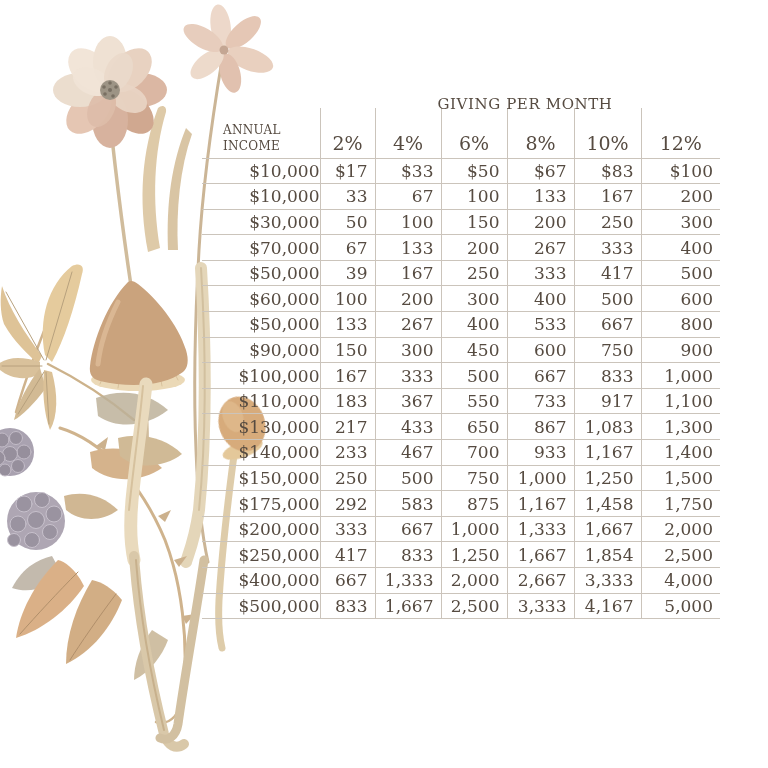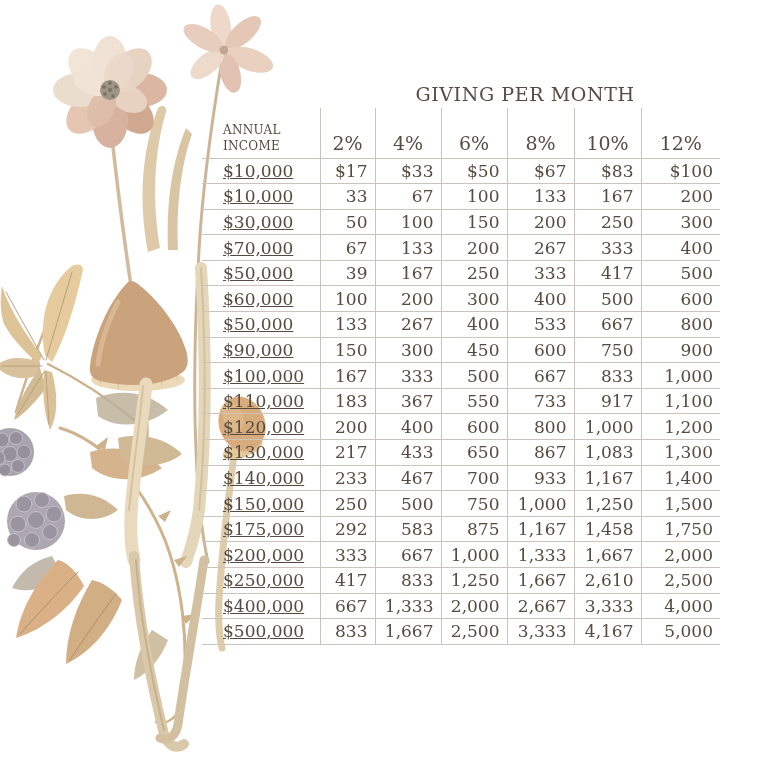--- a/index.html
+++ b/index.html
@@ -9,41 +9,41 @@
   }
   *{margin:0;padding:0;box-sizing:border-box;}
   html,body{width:768px;height:768px;background:var(--bg);overflow:hidden;}
   body{font-family:"DejaVu Serif","Liberation Serif",serif;color:var(--ink);position:relative;}
 
   .canvas{position:absolute;inset:0;width:768px;height:768px;}
 
   svg.illustration{position:absolute;left:0;top:0;z-index:0;}
 
   .table-title{
-    position:absolute;left:330px;top:83px;width:390px;z-index:2;
-    text-align:center;font-size:19px;letter-spacing:.6px;color:var(--ink);
+    position:absolute;left:330px;top:95px;width:390px;z-index:2;
+    text-align:center;font-size:15px;letter-spacing:.6px;color:var(--ink);
   }
 
   table.giving{
     position:absolute;left:202px;top:108px;z-index:1;
     border-collapse:collapse;table-layout:fixed;width:518px;
     font-size:17px;color:var(--ink);
   }
   th,td{padding:0;font-weight:normal;white-space:nowrap;overflow:visible;}
   th{height:50px;border-bottom:1px solid var(--line);}
   th.income-h{
     vertical-align:bottom;text-align:left;padding:0 0 3px 21px;
     font-size:12px;line-height:1.3;letter-spacing:.3px;
   }
   th.pct{
     vertical-align:bottom;text-align:center;padding-bottom:4px;
     font-size:19px;border-left:1px solid var(--line);
   }
   td{height:25.6px;border-bottom:1px solid var(--line);}
-  td.income{ text-align:left;padding-left:21px;text-decoration:underline; }
+  td.income{ text-align:right;padding-left:21px; }
   td.val{ text-align:right;padding-right:7px;border-left:1px solid var(--line); }
 </style>
 </head>
 <body>
 
 <div class="canvas">
 
   <svg class="illustration" width="768" height="768" viewBox="0 0 768 768" aria-hidden="true">
     <g opacity="0.93" stroke-linecap="round">
 
@@ -321,29 +321,20 @@
         <tr>
           <td class="income">$110,000</td>
           <td class="val">183</td>
           <td class="val">367</td>
           <td class="val">550</td>
           <td class="val">733</td>
           <td class="val">917</td>
           <td class="val">1,100</td>
         </tr>
         <tr>
-          <td class="income">$120,000</td>
-          <td class="val">200</td>
-          <td class="val">400</td>
-          <td class="val">600</td>
-          <td class="val">800</td>
-          <td class="val">1,000</td>
-          <td class="val">1,200</td>
-        </tr>
-        <tr>
           <td class="income">$130,000</td>
           <td class="val">217</td>
           <td class="val">433</td>
           <td class="val">650</td>
           <td class="val">867</td>
           <td class="val">1,083</td>
           <td class="val">1,300</td>
         </tr>
         <tr>
           <td class="income">$140,000</td>
@@ -380,21 +371,21 @@
           <td class="val">1,333</td>
           <td class="val">1,667</td>
           <td class="val">2,000</td>
         </tr>
         <tr>
           <td class="income">$250,000</td>
           <td class="val">417</td>
           <td class="val">833</td>
           <td class="val">1,250</td>
           <td class="val">1,667</td>
-          <td class="val">2,610</td>
+          <td class="val">1,854</td>
           <td class="val">2,500</td>
         </tr>
         <tr>
           <td class="income">$400,000</td>
           <td class="val">667</td>
           <td class="val">1,333</td>
           <td class="val">2,000</td>
           <td class="val">2,667</td>
           <td class="val">3,333</td>
           <td class="val">4,000</td>

